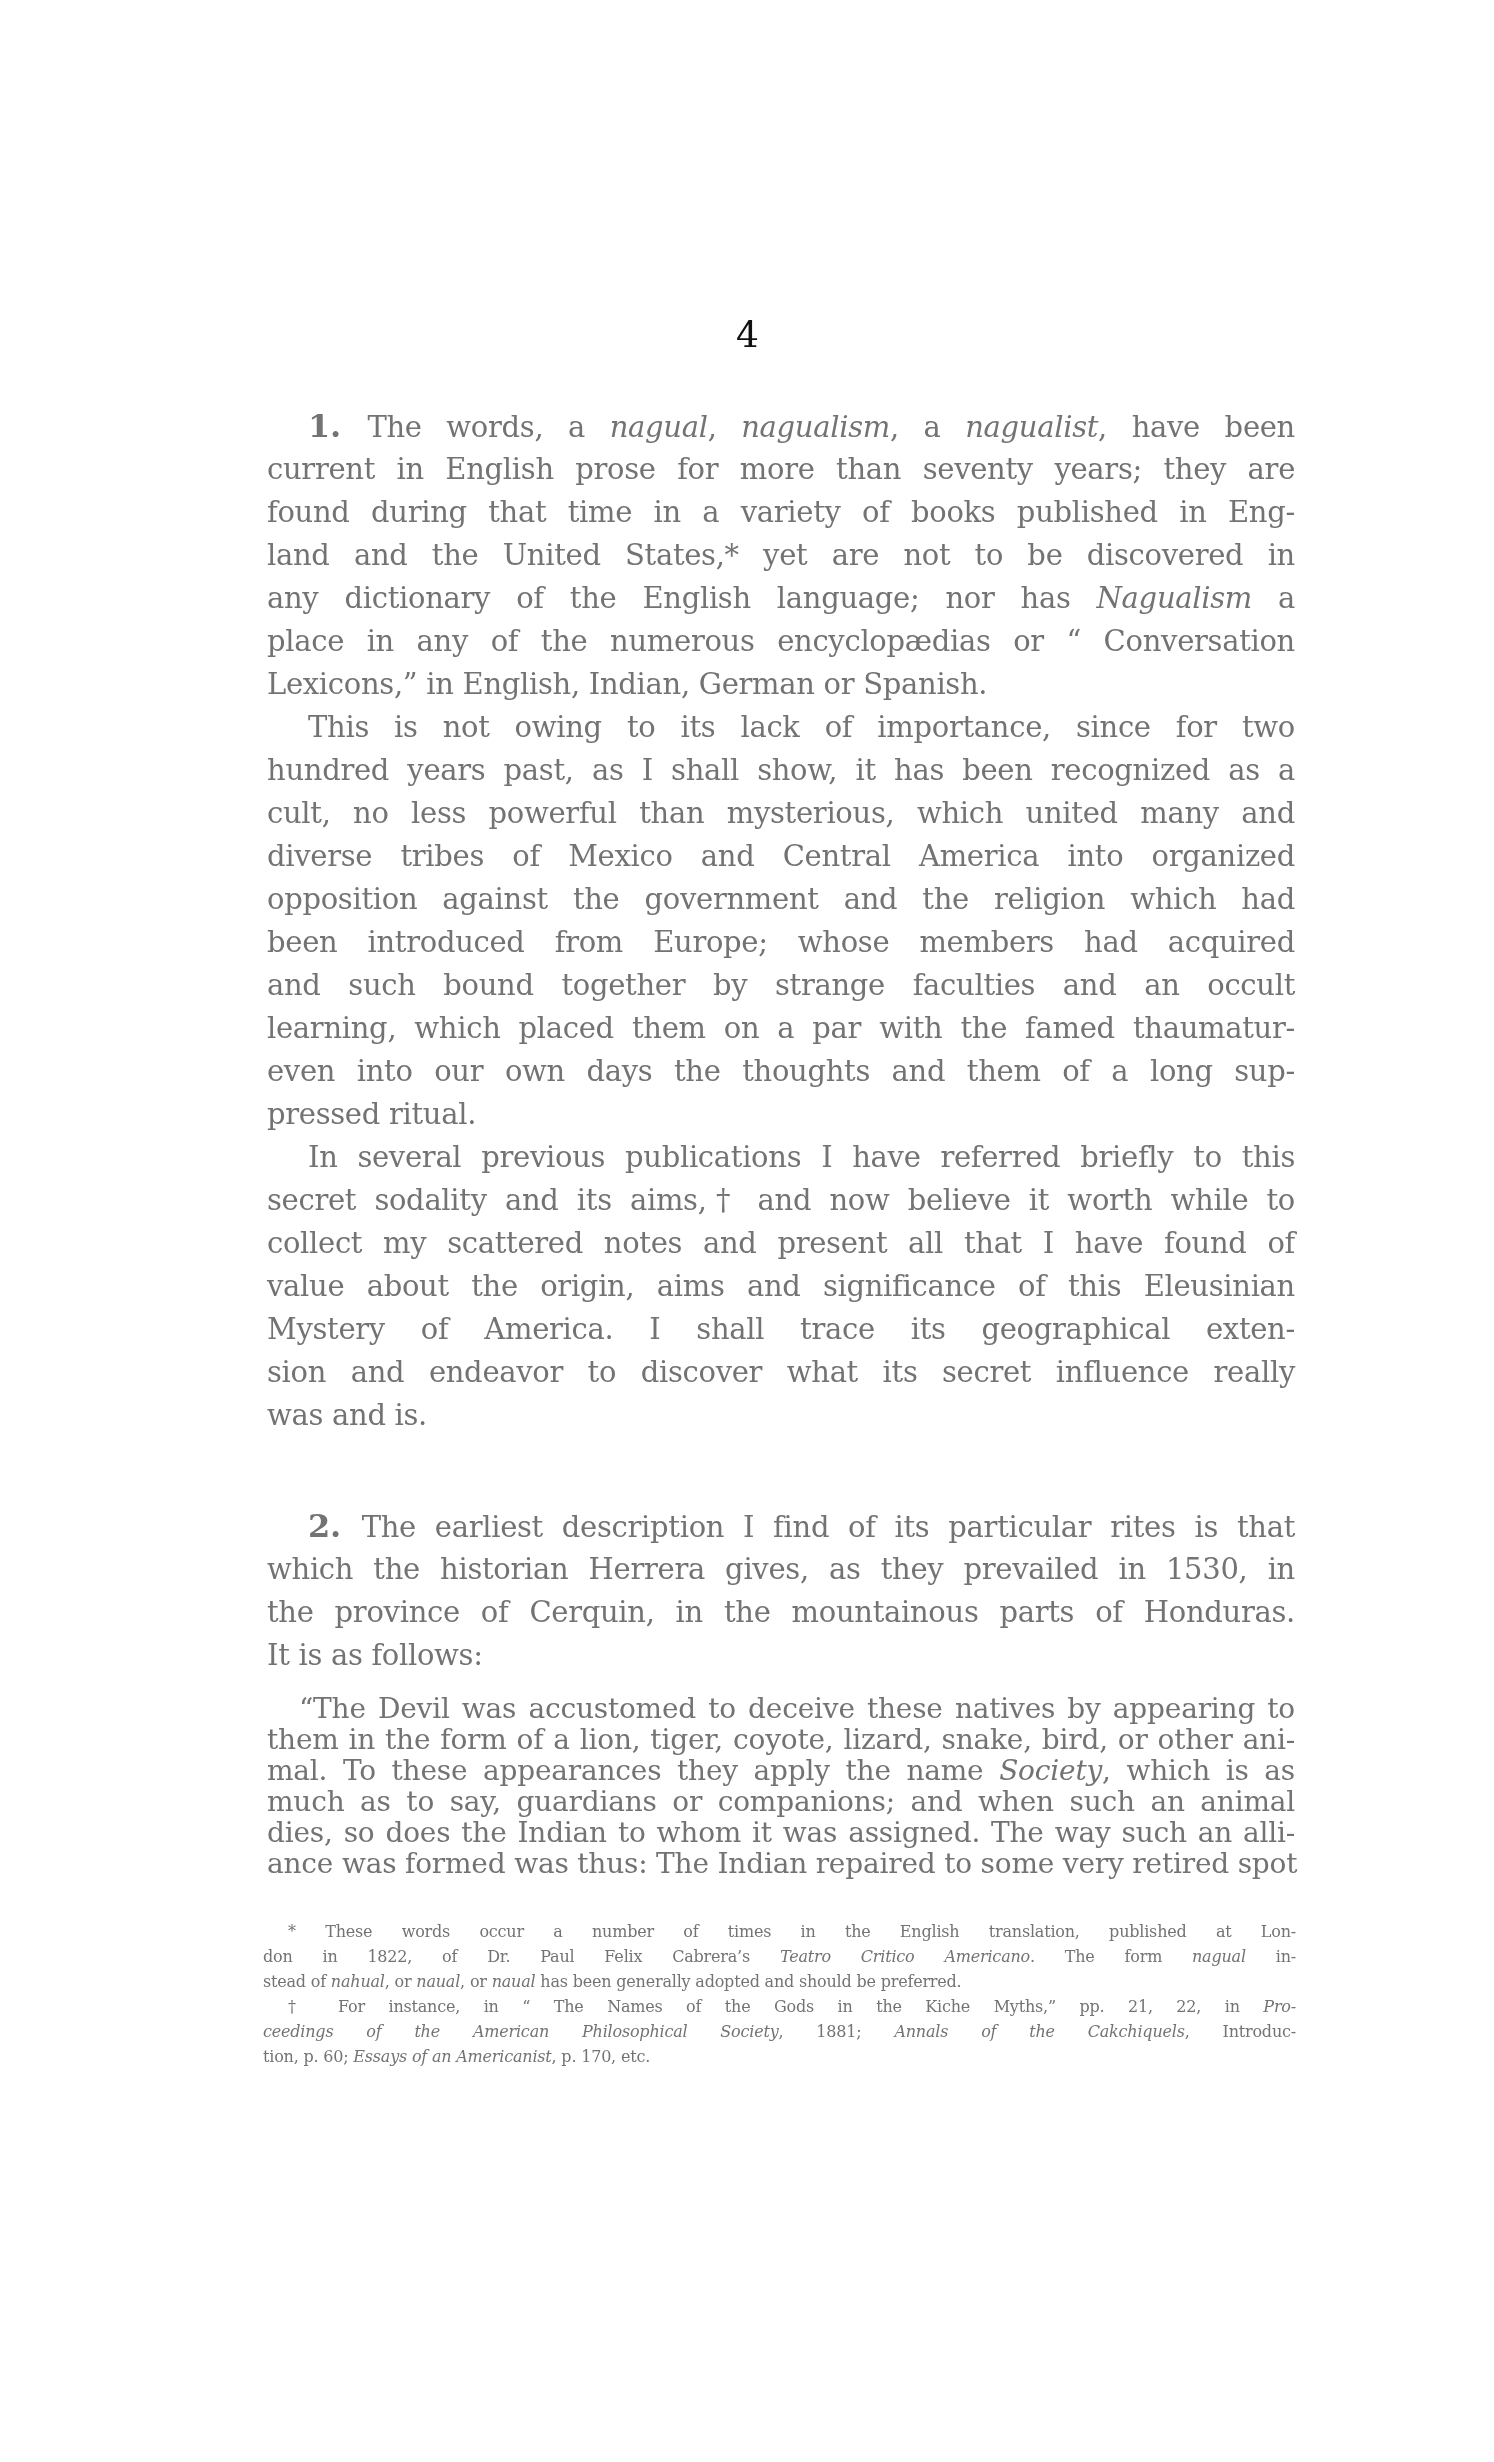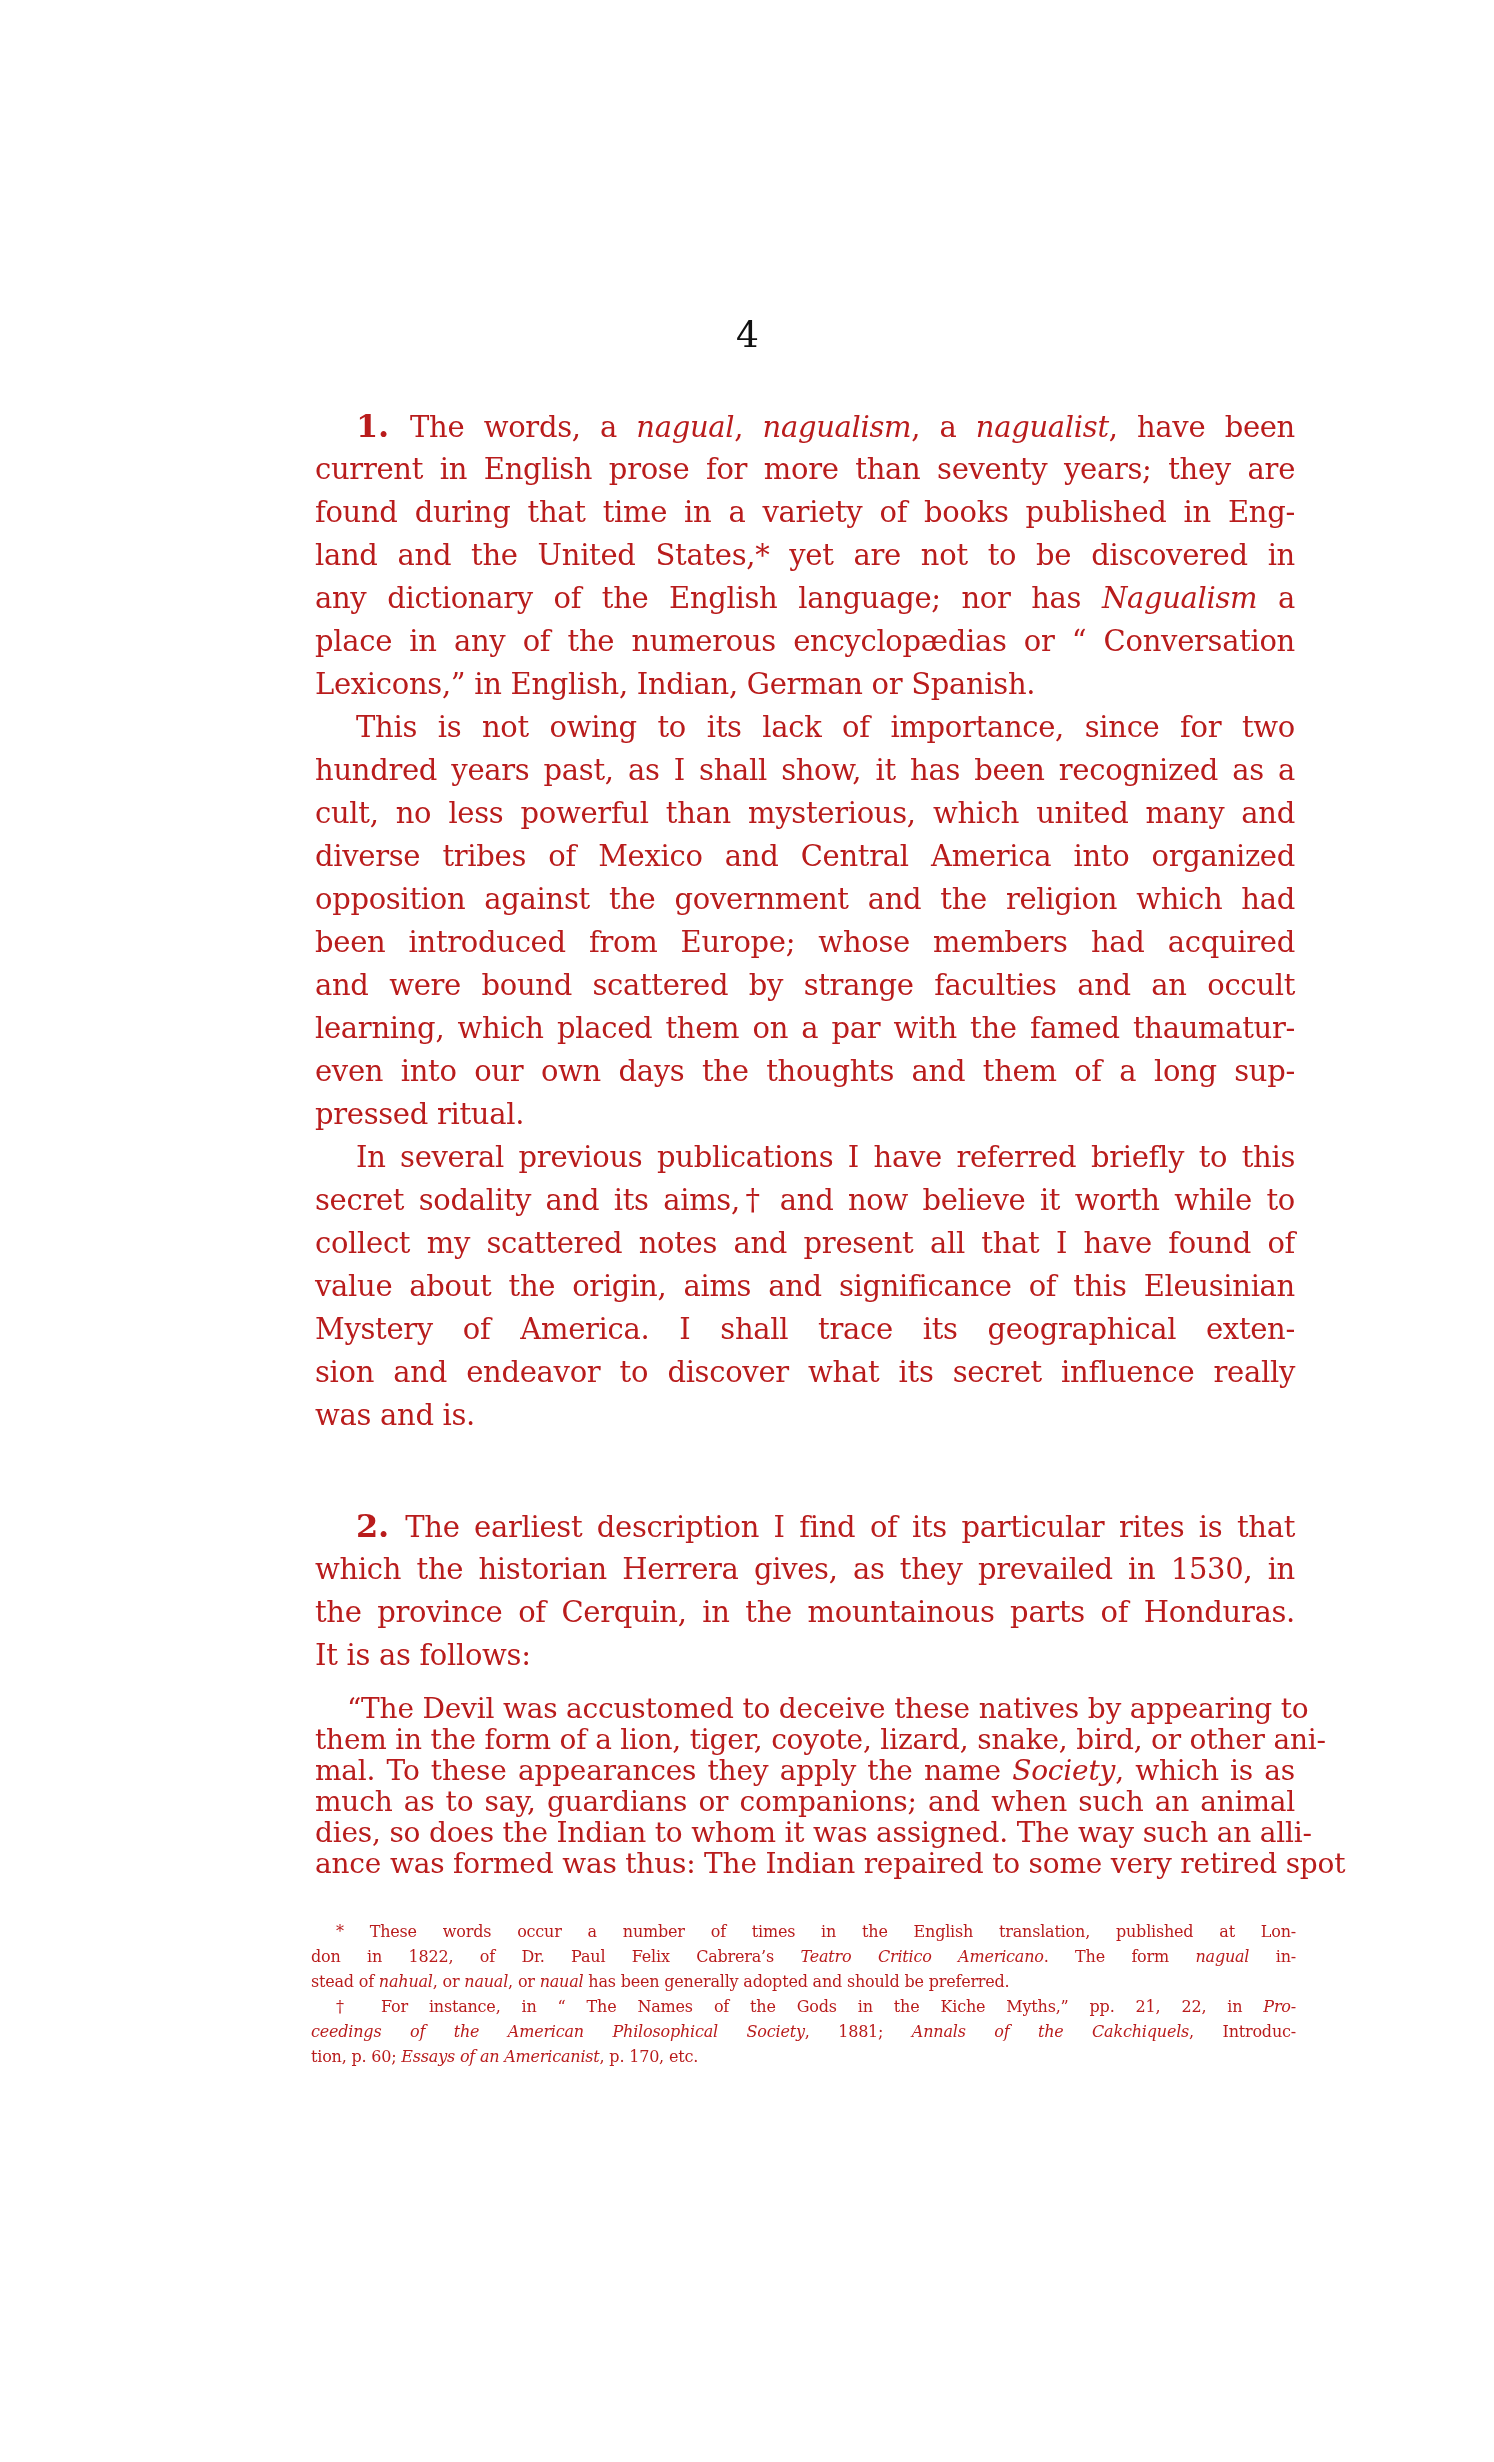--- a/index.html
+++ b/index.html
@@ -5,21 +5,21 @@
     html, body { margin: 0; padding: 0; background: #ffffff; }
     body { width: 1495px; height: 2462px; position: relative; overflow: hidden; }
     .page { position: absolute; left: 0; top: 0; width: 1495px; height: 2462px; background: #ffffff; color: #111111; }
     .page-number {
       position: absolute; left: 0; width: 1495px; top: 313px; text-align: center;
       font-family: "DejaVu Serif", serif; font-size: 36px; line-height: 43px; color: #111;
     }
     .col { position: absolute; left: 267px; width: 1028px; }
     .line {
       display: block; white-space: nowrap; text-align: justify; text-align-last: justify;
-      font-family: "DejaVu Serif", serif; color: #b91c1c; margin-left: 48px;
+      font-family: "DejaVu Serif", serif; color: #737373;
     }
     .line.last { text-align-last: left; }
     .body .line { font-size: 29px; line-height: 43px; height: 43px; letter-spacing: -0.3px; }
     .quote .line { font-size: 28px; line-height: 31px; height: 31px; letter-spacing: -0.2px; }
     .notes .line { font-size: 16px; line-height: 25px; height: 25px; letter-spacing: -0.2px; }
     .indent { padding-left: 41px; box-sizing: border-box; }
     .qindent { padding-left: 32px; box-sizing: border-box; }
     .nindent { padding-left: 25px; box-sizing: border-box; }
     .secnum { font-weight: bold; font-size: 32px; }
     em, i { font-style: italic; }
@@ -39,21 +39,21 @@
       <div class="line"><span class="seg">land and the United States,* yet are not to be discovered in</span></div>
       <div class="line"><span class="seg">any dictionary of the English language; nor has </span><i class="seg">Nagualism</i><span class="seg"> a</span></div>
       <div class="line"><span class="seg">place in any of the numerous encyclopædias or “ Conversation</span></div>
       <div class="line last"><span class="seg">Lexicons,” in English, Indian, German or Spanish.</span></div>
       <div class="line indent"><span class="seg">This is not owing to its lack of importance, since for two</span></div>
       <div class="line"><span class="seg">hundred years past, as I shall show, it has been recognized as a</span></div>
       <div class="line"><span class="seg">cult, no less powerful than mysterious, which united many and</span></div>
       <div class="line"><span class="seg">diverse tribes of Mexico and Central America into organized</span></div>
       <div class="line"><span class="seg">opposition against the government and the religion which had</span></div>
       <div class="line"><span class="seg">been introduced from Europe; whose members had acquired</span></div>
-      <div class="line"><span class="seg">and were bound scattered by strange faculties and an occult</span></div>
+      <div class="line"><span class="seg">and such bound together by strange faculties and an occult</span></div>
       <div class="line"><span class="seg">learning, which placed them on a par with the famed thaumatur-</span></div>
       <div class="line"><span class="seg">even into our own days the thoughts and them of a long sup-</span></div>
       <div class="line last"><span class="seg">pressed ritual.</span></div>
       <div class="line indent"><span class="seg">In several previous publications I have referred briefly to this</span></div>
       <div class="line"><span class="seg">secret sodality and its aims,† and now believe it worth while to</span></div>
       <div class="line"><span class="seg">collect my scattered notes and present all that I have found of</span></div>
       <div class="line"><span class="seg">value about the origin, aims and significance of this Eleusinian</span></div>
       <div class="line"><span class="seg">Mystery of America. I shall trace its geographical exten-</span></div>
       <div class="line"><span class="seg">sion and endeavor to discover what its secret influence really</span></div>
       <div class="line last"><span class="seg">was and is.</span></div>

